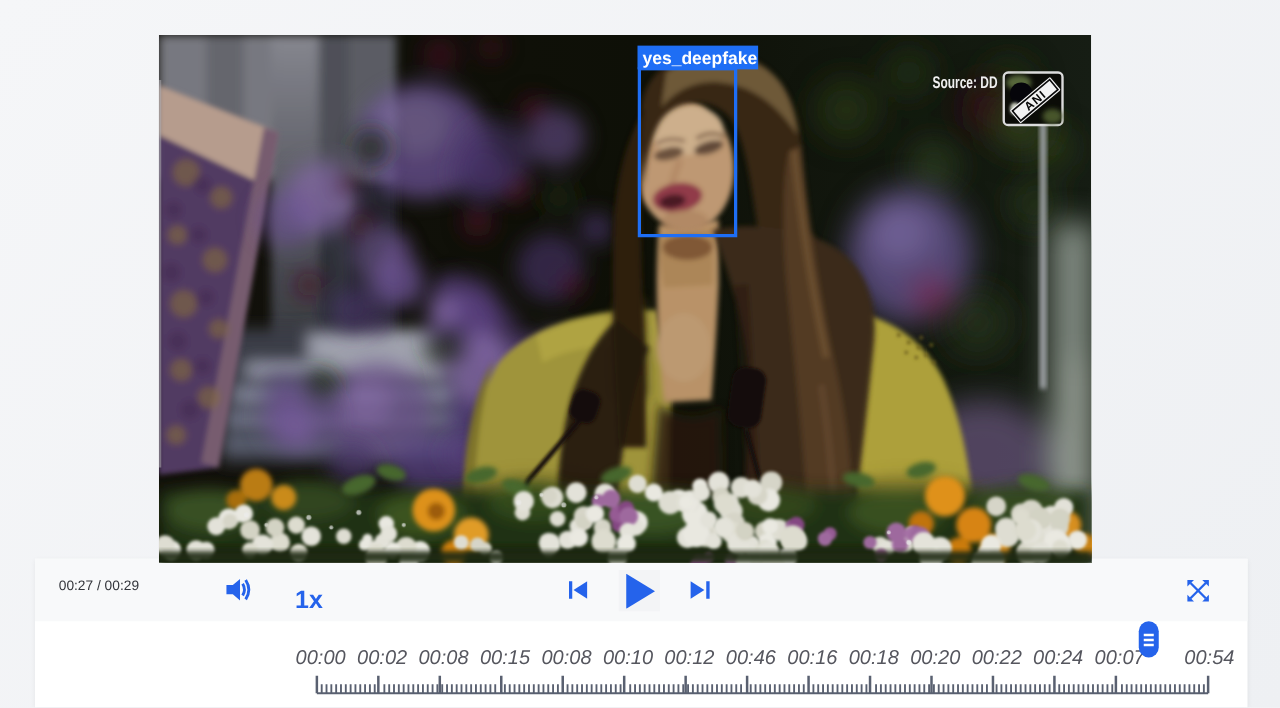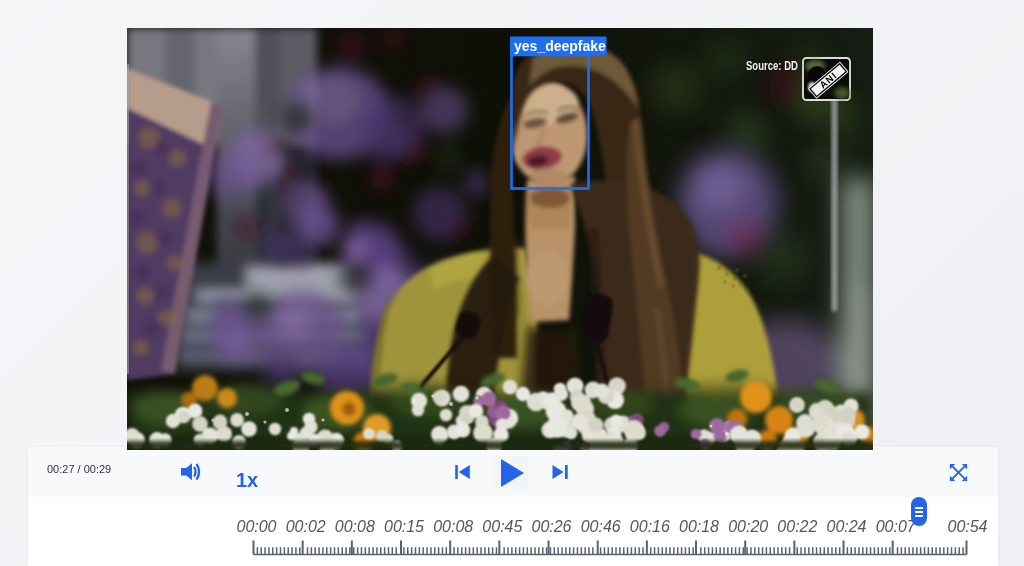--- a/index.html
+++ b/index.html
@@ -524,22 +524,22 @@
           <path d="M18.1 18.1 L12.8 18.1 L18.1 12.8 Z"></path>
         </g>
       </svg>
     </div>
     <div id="stamps">
         <span class="st" style="left:228.5px">00:00</span>
         <span class="st" style="left:277.7px">00:02</span>
         <span class="st" style="left:326.8px">00:08</span>
         <span class="st" style="left:376.0px">00:15</span>
         <span class="st" style="left:425.2px">00:08</span>
-        <span class="st" style="left:474.4px">00:45</span>
-        <span class="st" style="left:523.5px">00:26</span>
+        <span class="st" style="left:474.4px">00:10</span>
+        <span class="st" style="left:523.5px">00:12</span>
         <span class="st" style="left:572.7px">00:46</span>
         <span class="st" style="left:621.9px">00:16</span>
         <span class="st" style="left:671.0px">00:18</span>
         <span class="st" style="left:720.2px">00:20</span>
         <span class="st" style="left:769.4px">00:22</span>
         <span class="st" style="left:818.5px">00:24</span>
         <span class="st" style="left:867.7px">00:07</span>
         <span class="st" style="left:939.5px">00:54</span>
       </div>
     <svg id="ruler" viewBox="0 0 970 30">

